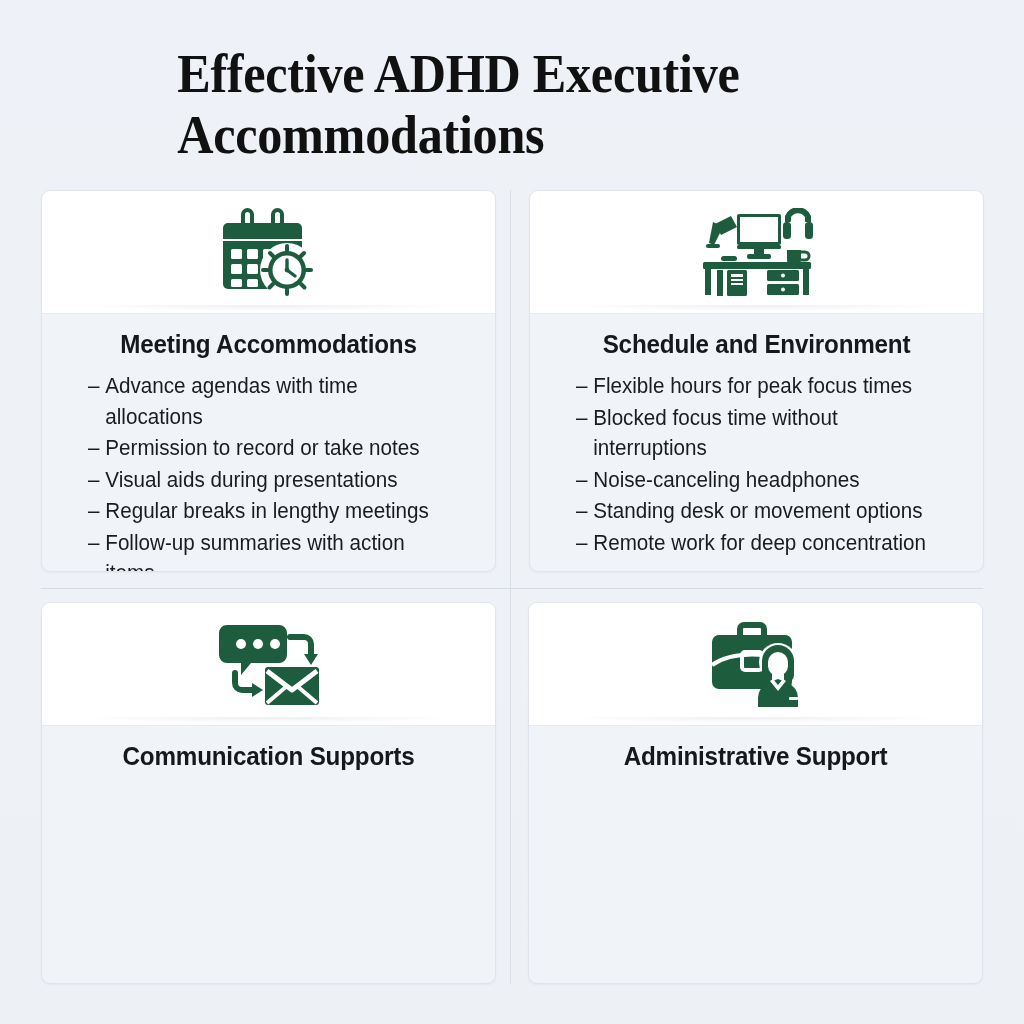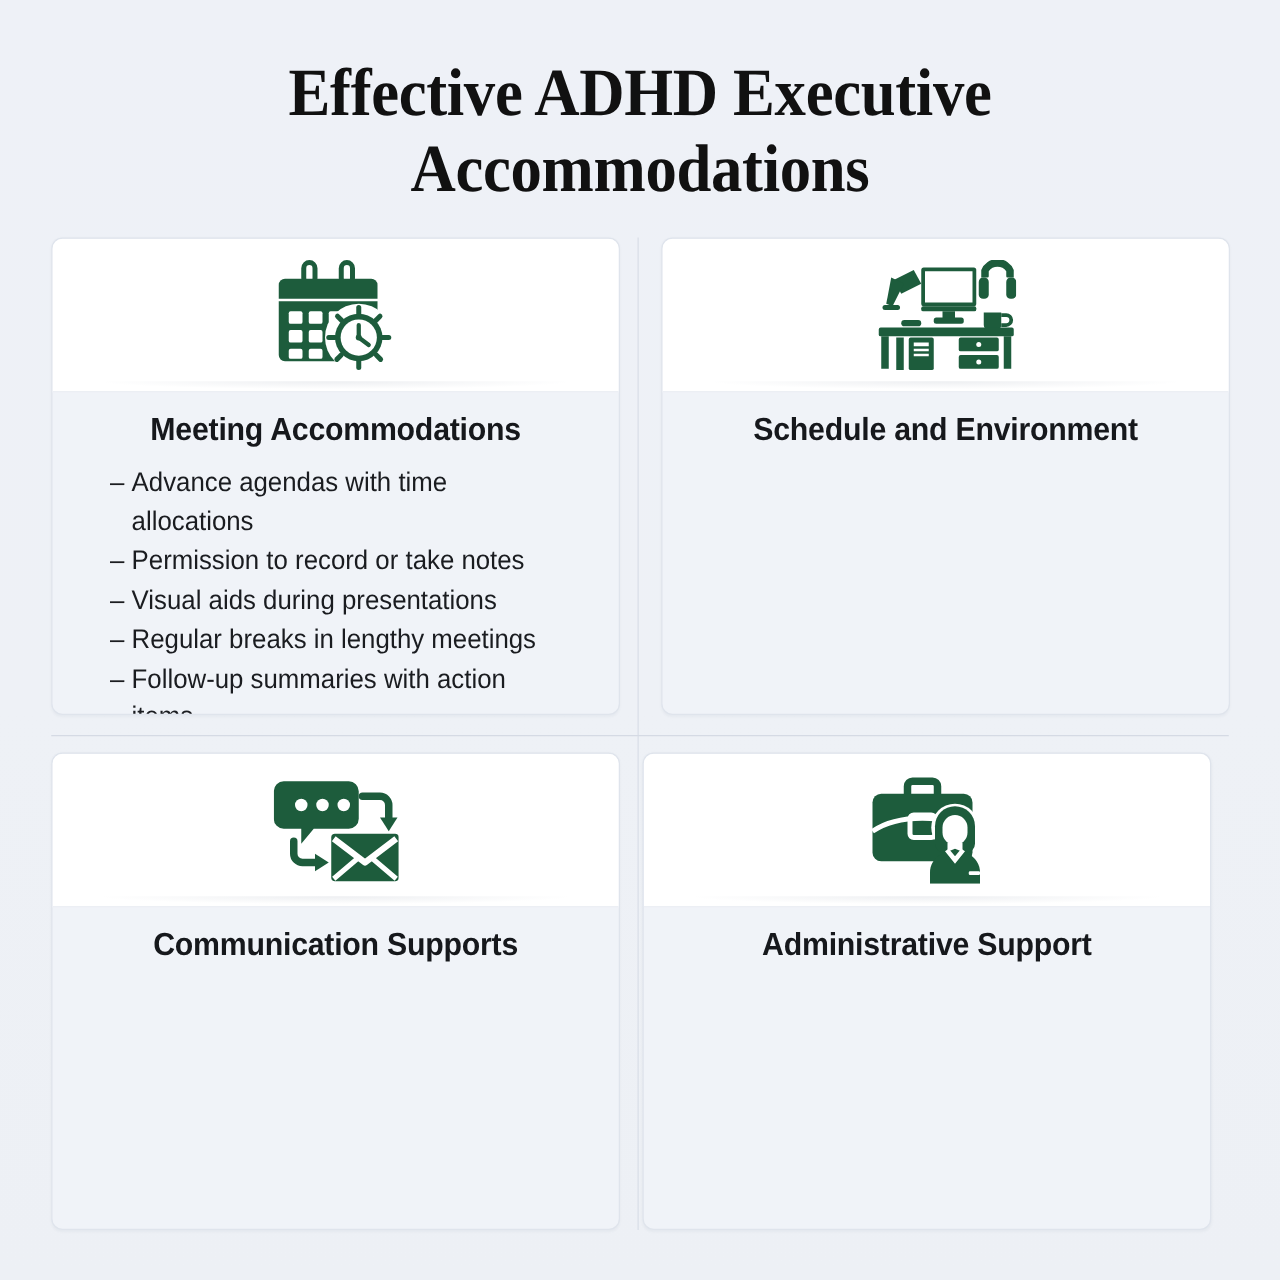--- a/index.html
+++ b/index.html
@@ -23,21 +23,20 @@
     box-sizing: border-box;
     background: linear-gradient(180deg, #eef1f7 0%, #eef1f6 55%, #edf0f5 100%);
   }
 
   
   .title-wrap {
     position: absolute;
     left: 0;
     top: 44px;
     width: 1024px;
-    text-align: center;
   }
   .title {
     font-family: "Liberation Serif", "DejaVu Serif", serif;
     font-weight: 700;
     font-size: 54px;
     line-height: 1.13;
     color: #111111;
     letter-spacing: -0.3px;
     margin: 0 auto;
     width: 720px;
@@ -80,21 +79,21 @@
     background: #f0f3f8;
     border: 1px solid #dfe4ec;
     border-radius: 9px;
     box-sizing: border-box;
     overflow: hidden;
     box-shadow: 0 1px 2px rgba(80, 95, 120, 0.05);
   }
   .card.c1 { left: 0px;   top: 0px;   }
   .card.c2 { left: 488px; top: 0px;   }
   .card.c3 { left: 0px;   top: 412px; }
-  .card.c4 { left: 473px; top: 412px; }
+  .card.c4 { left: 487px; top: 412px; }
 
   .icon-panel {
     position: relative;
     height: 122px;
     background: #ffffff;
     display: flex;
     align-items: center;
     justify-content: center;
     border-bottom: 1px solid #e6eaf1;
   }
@@ -260,20 +259,27 @@
 
             <rect x="66" y="62" width="32" height="11" rx="1.5"></rect>
             <circle cx="82" cy="67.5" r="2" fill="#ffffff"></circle>
             <rect x="66" y="76" width="32" height="11" rx="1.5"></rect>
             <circle cx="82" cy="81.5" r="2" fill="#ffffff"></circle>
           </svg>
         </span>
       </div>
       <div class="card-body">
         <h2 class="card-title">Schedule and Environment</h2>
+        <ul class="bullets">
+          <li>Flexible hours for peak focus times</li>
+          <li>Blocked focus time without interruptions</li>
+          <li>Noise-canceling headphones</li>
+          <li>Standing desk or movement options</li>
+          <li>Remote work for deep concentration</li>
+        </ul>
       </div>
     </div>
 
     <div class="card c3">
       <div class="icon-panel">
         <span>
           <svg width="100" height="86" viewBox="0 0 100 86" fill="#1d5c3c" xmlns="http://www.w3.org/2000/svg">
 
             <path d="M8 4 h52 a8 8 0 0 1 8 8 v22 a8 8 0 0 1 -8 8 h-28 l-10 12 v-12 h-14 a8 8 0 0 1 -8 -8 v-22 a8 8 0 0 1 8 -8 z"></path>
             <g fill="#ffffff">

